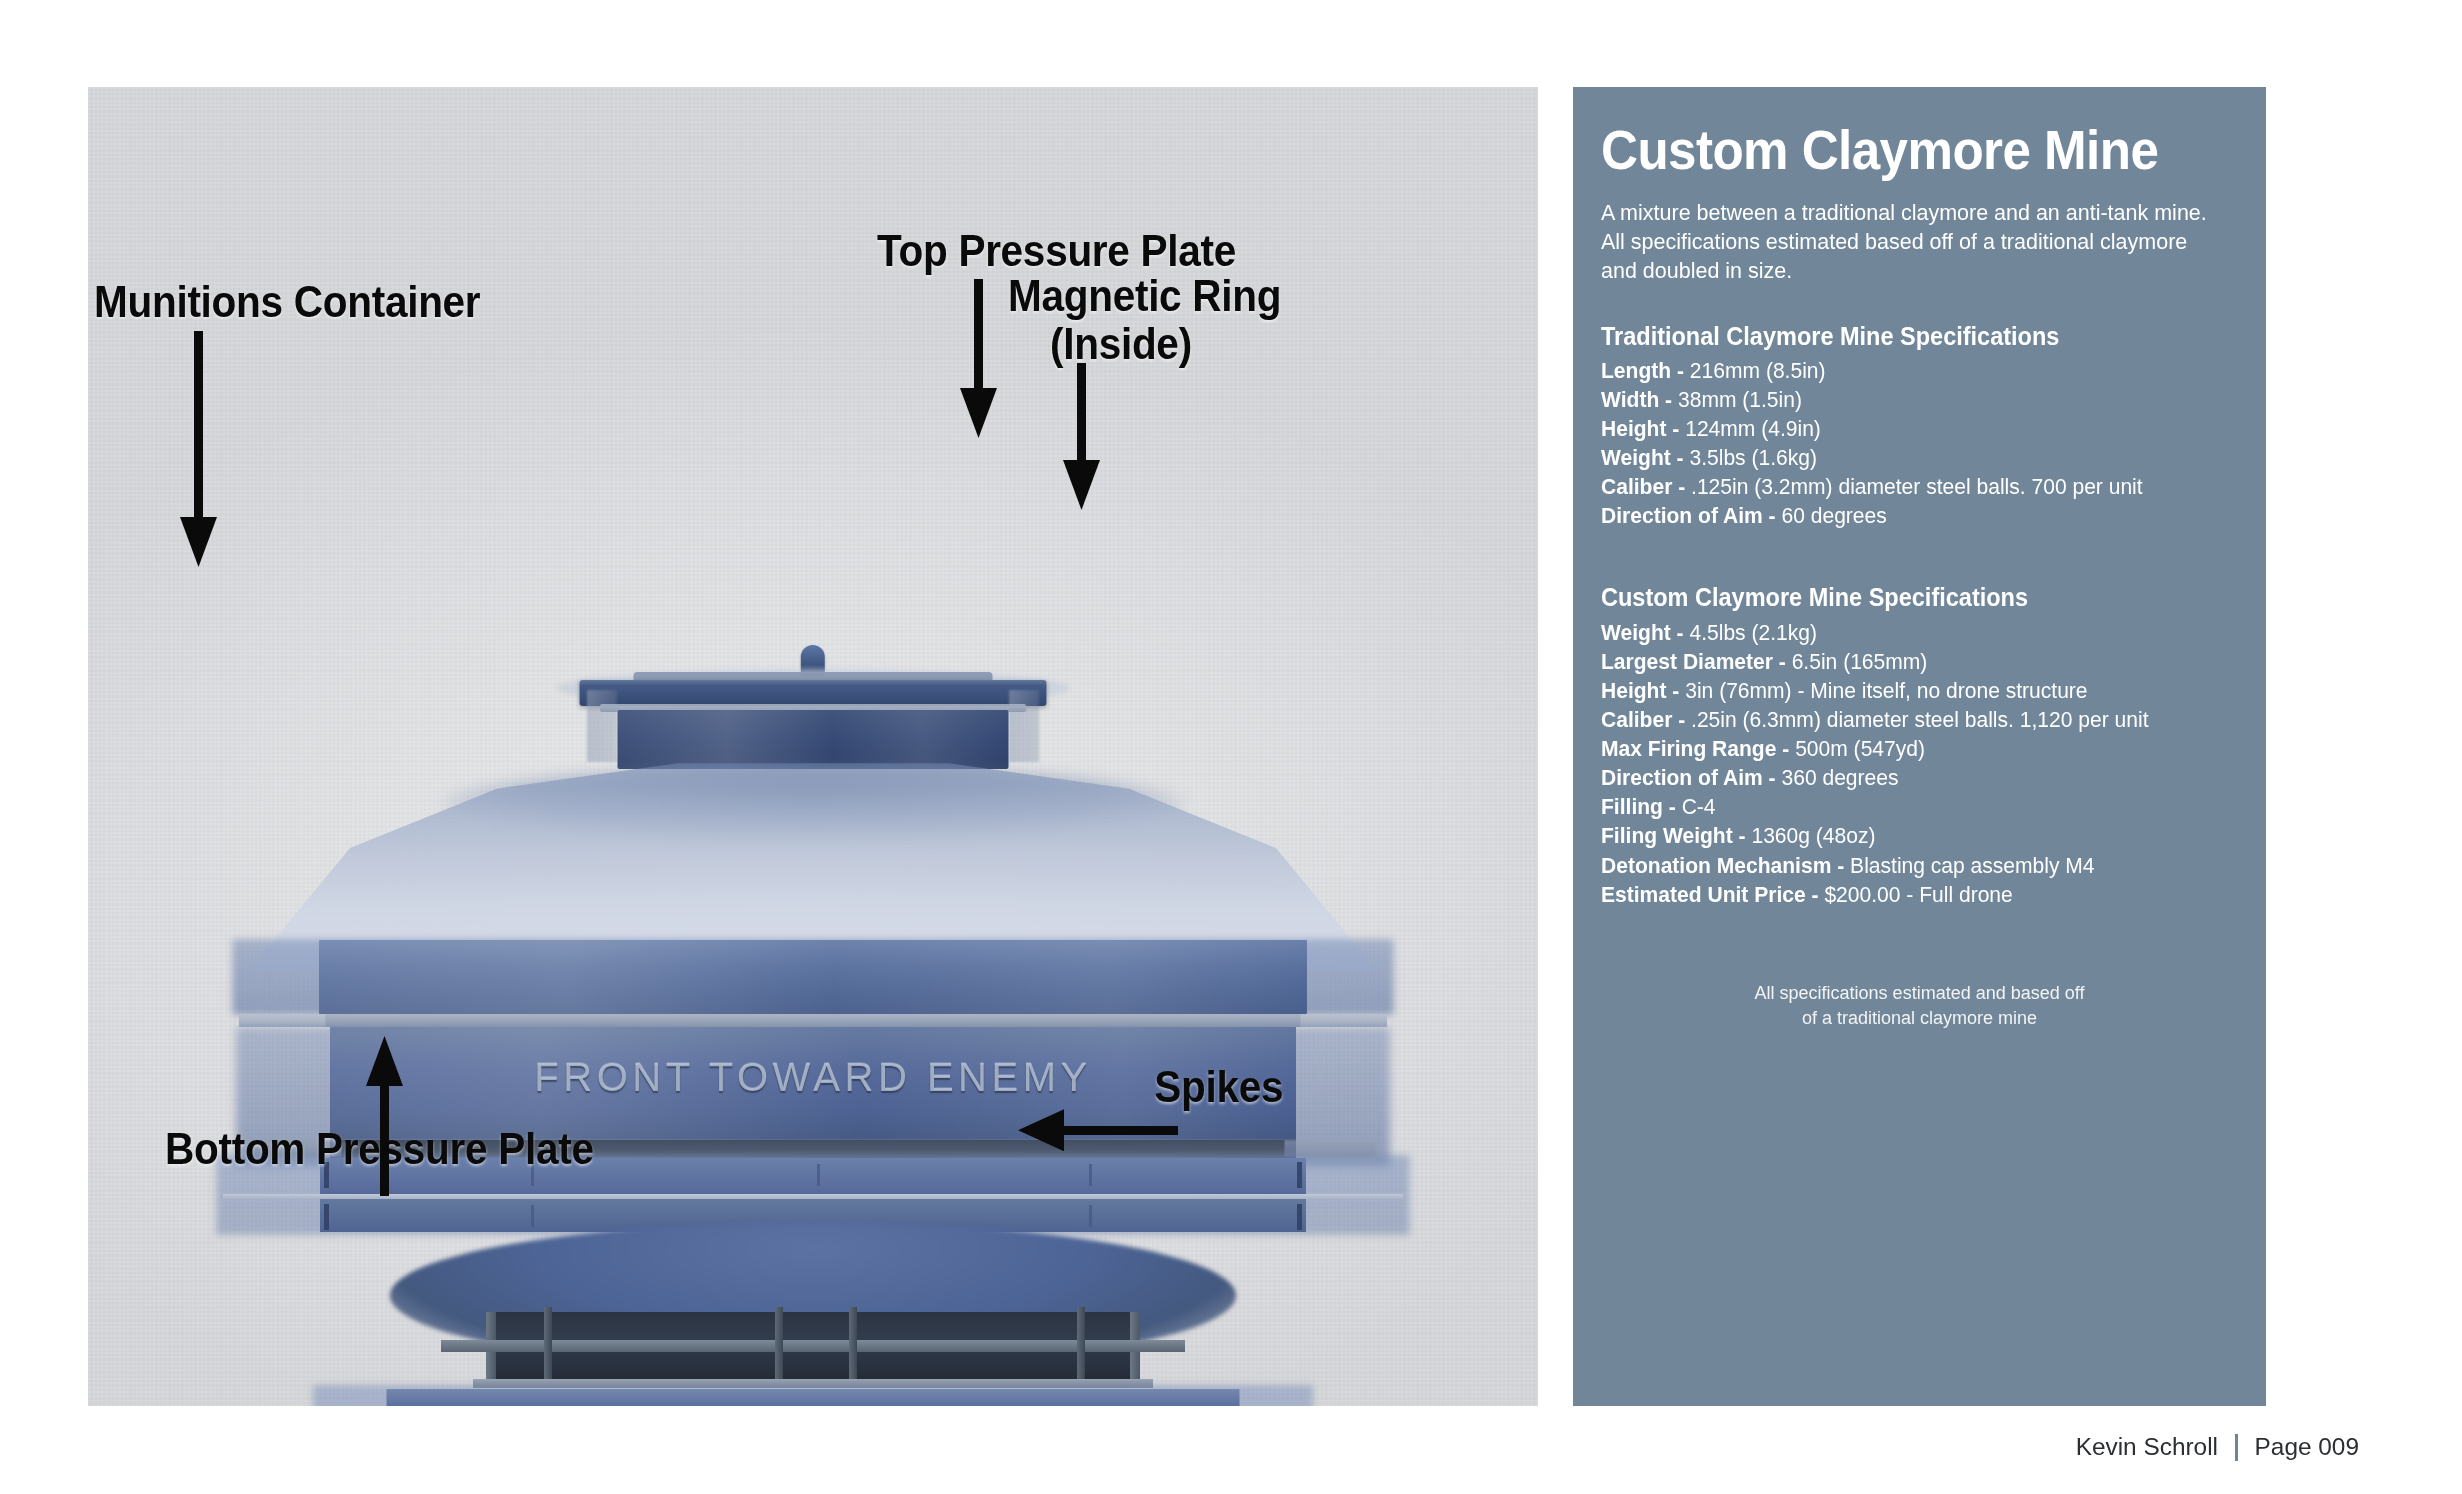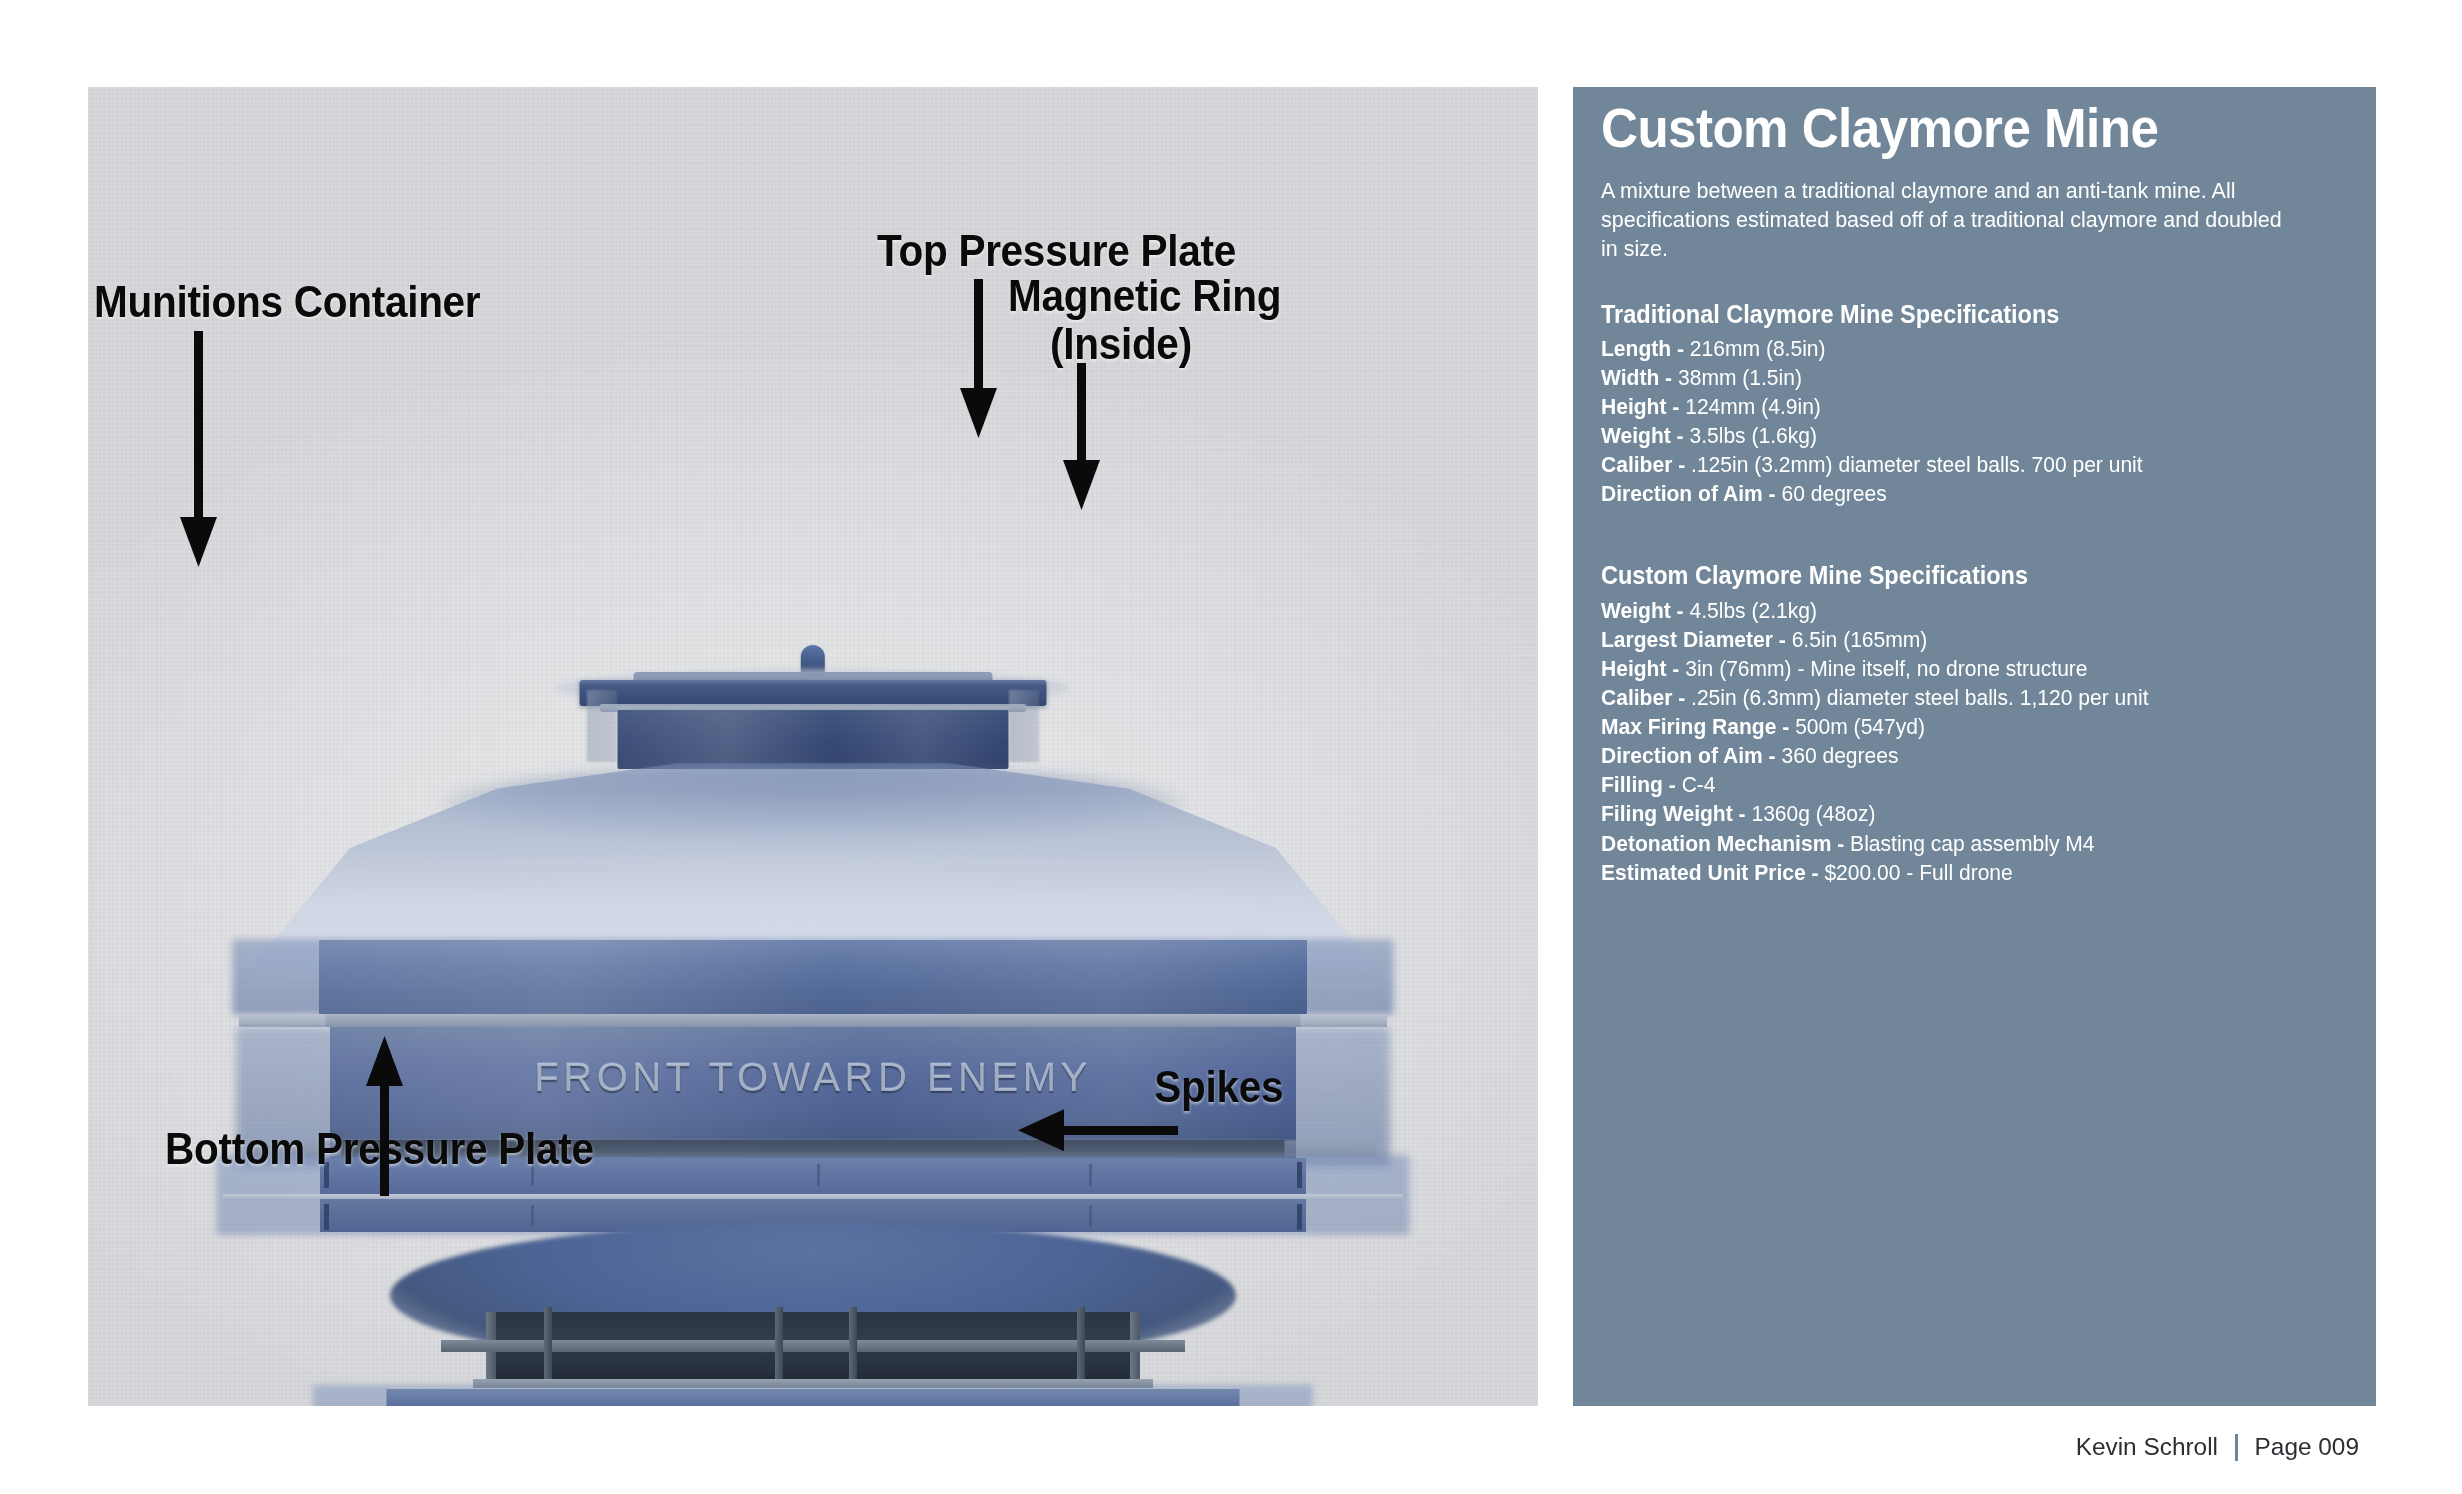--- a/index.html
+++ b/index.html
@@ -235,25 +235,25 @@
   }
   .arrow-h{position:absolute;}
   .arrow-h .shaft-h{position:absolute;right:0;top:0;height:9px;background:#0a0a0a;}
   .arrow-h .head-l{
     position:absolute;left:0;top:-16.7px;width:46px;height:42px;background:#0a0a0a;
     clip-path:polygon(0% 50%, 100% 0%, 100% 100%);
   }
 
   
   #spec-panel{
-    position:absolute;left:1573px;top:87px;width:803px;height:1319px;
+    position:absolute;left:1573px;top:87px;width:693px;height:1319px;
     background:#718799;
     color:#ffffff;
     box-sizing:border-box;
-    padding:6px 28px 0 28px;
+    padding:28px 28px 0 28px;
     overflow:hidden;
   }
   #spec-title{
     font-size:55px;font-weight:700;line-height:1.0;
     margin:7.7px 0 0 0;letter-spacing:-0.6px;
     transform:scaleX(.93);transform-origin:left center;
   }
   #spec-desc{
     margin-top:20.5px;font-size:22.4px;line-height:1.30;font-weight:400;
     color:#ffffff;max-width:718px;
@@ -440,20 +440,21 @@
       <span class="k">Filing Weight -</span><span class="v"> 1360g (48oz)</span>
     </div>
     <div class="spec-row">
       <span class="k">Detonation Mechanism -</span><span class="v"> Blasting cap assembly M4</span>
     </div>
     <div class="spec-row">
       <span class="k">Estimated Unit Price -</span><span class="v"> $200.00 - Full drone</span>
     </div>
   </div>
 
+  <div id="spec-note">All specifications estimated and based off<br>of a traditional claymore mine</div>
 </div>
 
 <div id="page-footer">
   <span>Kevin Schroll</span>
   <span id="footer-sep"></span>
   <span>Page 009</span>
 </div>
 
 
 </body></html>

